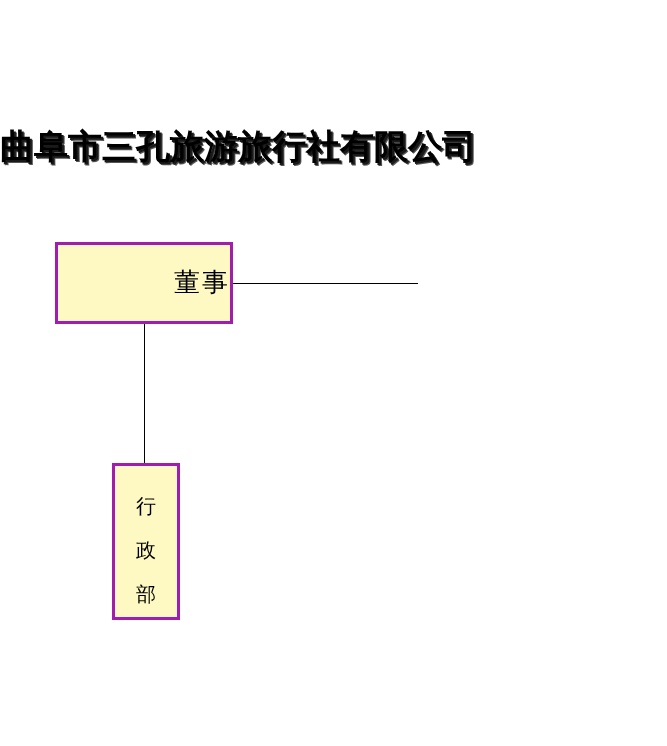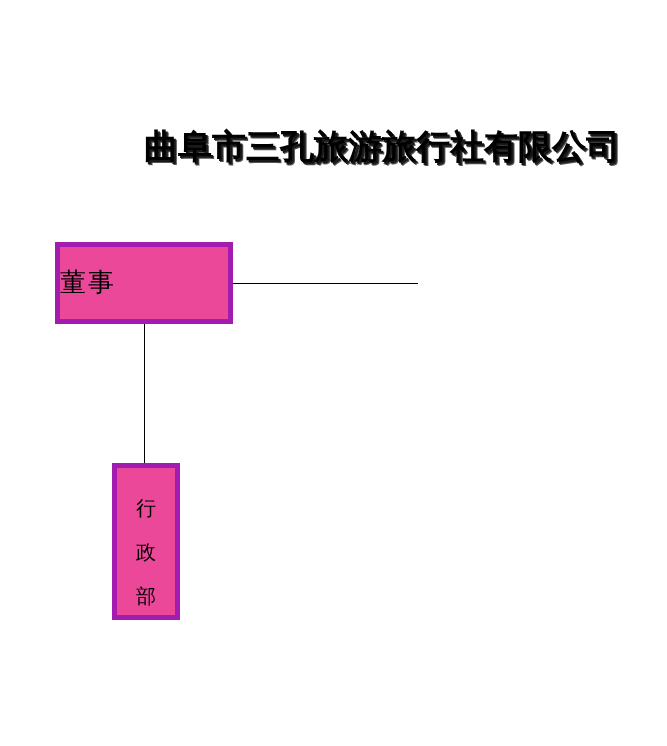--- a/index.html
+++ b/index.html
@@ -22,21 +22,21 @@
     width: 667px;
     height: 746px;
   }
 
   
   .chart-title {
     position: absolute;
     left: 0;
     top: 126px;
     width: 620px;
-    text-align: right;
+    text-align: left;
     font-family: "Liberation Serif", "DejaVu Serif", serif;
     font-weight: bold;
     font-size: 34px;
     line-height: 42px;
     letter-spacing: 0px;
     color: #000000;
     text-shadow: 2px 2px 0 #1a1a1a, 3px 3px 0 #555555;
     white-space: nowrap;
   }
 
@@ -61,26 +61,26 @@
   
   #connector-director-admin {
     left: 144px;
     top: 323px;
     height: 140px;
   }
 
   
   .node-box {
     position: absolute;
-    border: 5px solid #a21caf;
-    background: #ec4899;
+    border: 3px solid #a21caf;
+    background: #fef9c3;
     box-sizing: border-box;
     display: flex;
     align-items: center;
-    justify-content: flex-start;
+    justify-content: flex-end;
   }
   .node-label {
     font-family: "Liberation Serif", "DejaVu Serif", serif;
     font-weight: normal;
     font-size: 26px;
     line-height: 30px;
     color: #000000;
     letter-spacing: 2px;
     white-space: nowrap;
   }

